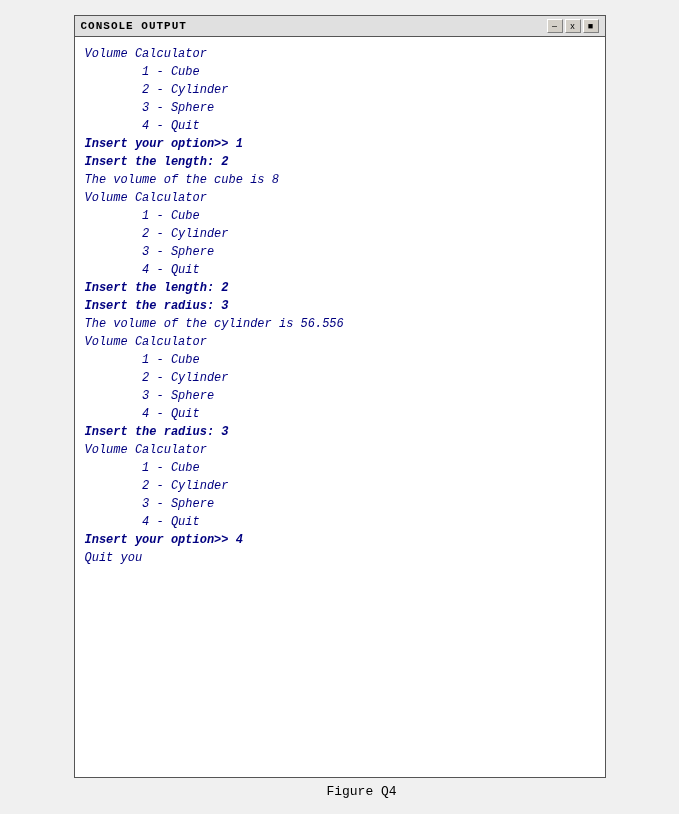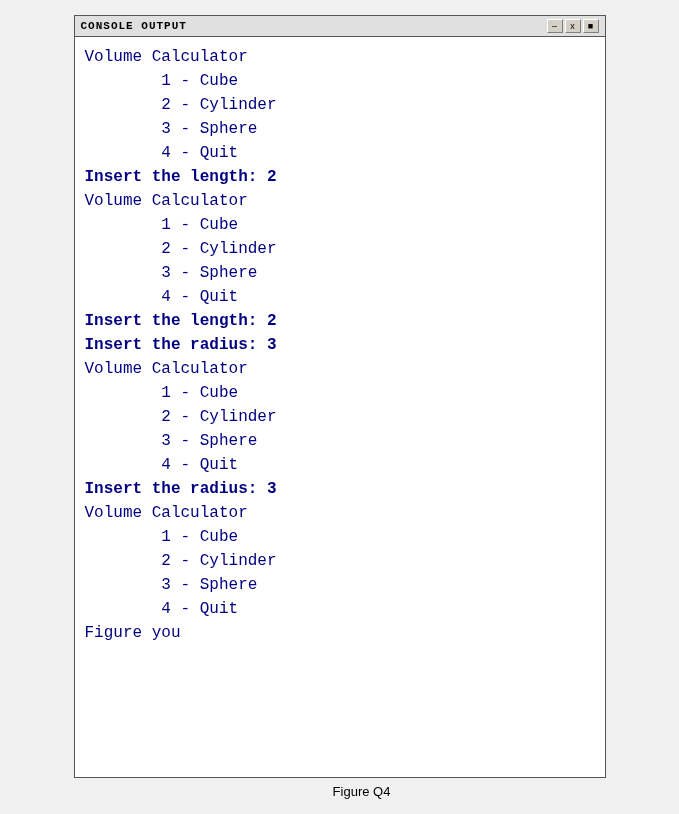--- a/index.html
+++ b/index.html
@@ -59,33 +59,34 @@
       justify-content: center;
       cursor: pointer;
       font-family: Arial, sans-serif;
       color: #000;
     }
 
     .console-content {
       padding: 8px 10px;
       background: #fff;
       font-family: 'Courier New', Courier, monospace;
-      font-size: 16px;
+      font-size: 12px;
       color: #000080;
       line-height: 1.5;
       min-height: 740px;
+      font-style: italic;
     }
 
     .console-content .line {
       display: block;
       white-space: pre;
     }
 
     .figure-caption {
-      font-family: Liberation Sans, sans-serif;
+      font-family: Liberation Mono, monospace;
       font-size: 13px;
       color: #000;
       margin-top: 6px;
       text-align: left;
       padding-left: 44px;
     }
   </style>
 </head>
 <body>
 
@@ -97,42 +98,46 @@
       <div class="title-bar-btn">x</div>
       <div class="title-bar-btn">■</div>
     </div>
   </div>
   <div class="console-content" id="console-output">
   <span class="line">Volume Calculator</span>
       <span class="line">        1 - Cube</span>
       <span class="line">        2 - Cylinder</span>
       <span class="line">        3 - Sphere</span>
       <span class="line">        4 - Quit</span>
+      <span class="line"><b>Insert your option&gt;&gt; 1</b></span>
       <span class="line"></span>
       <span class="line"><b>Insert the length: 2</b></span>
+      <span class="line">The volume of the cube is 8</span>
       <span class="line"></span>
       <span class="line">Volume Calculator</span>
       <span class="line">        1 - Cube</span>
       <span class="line">        2 - Cylinder</span>
       <span class="line">        3 - Sphere</span>
       <span class="line">        4 - Quit</span>
       <span class="line"></span>
       <span class="line"><b>Insert the length: 2</b></span>
       <span class="line"><b>Insert the radius: 3</b></span>
+      <span class="line">The volume of the cylinder is 56.556</span>
       <span class="line"></span>
       <span class="line">Volume Calculator</span>
       <span class="line">        1 - Cube</span>
       <span class="line">        2 - Cylinder</span>
       <span class="line">        3 - Sphere</span>
       <span class="line">        4 - Quit</span>
       <span class="line"></span>
       <span class="line"><b>Insert the radius: 3</b></span>
       <span class="line"></span>
       <span class="line">Volume Calculator</span>
       <span class="line">        1 - Cube</span>
       <span class="line">        2 - Cylinder</span>
       <span class="line">        3 - Sphere</span>
       <span class="line">        4 - Quit</span>
+      <span class="line"><b>Insert your option&gt;&gt; 4</b></span>
       <span class="line"></span>
-      <span class="line">Figure you</span>
+      <span class="line">Quit you</span>
     </div>
 </div>
 <div class="figure-caption">Figure Q4</div>
 
 </body></html>

